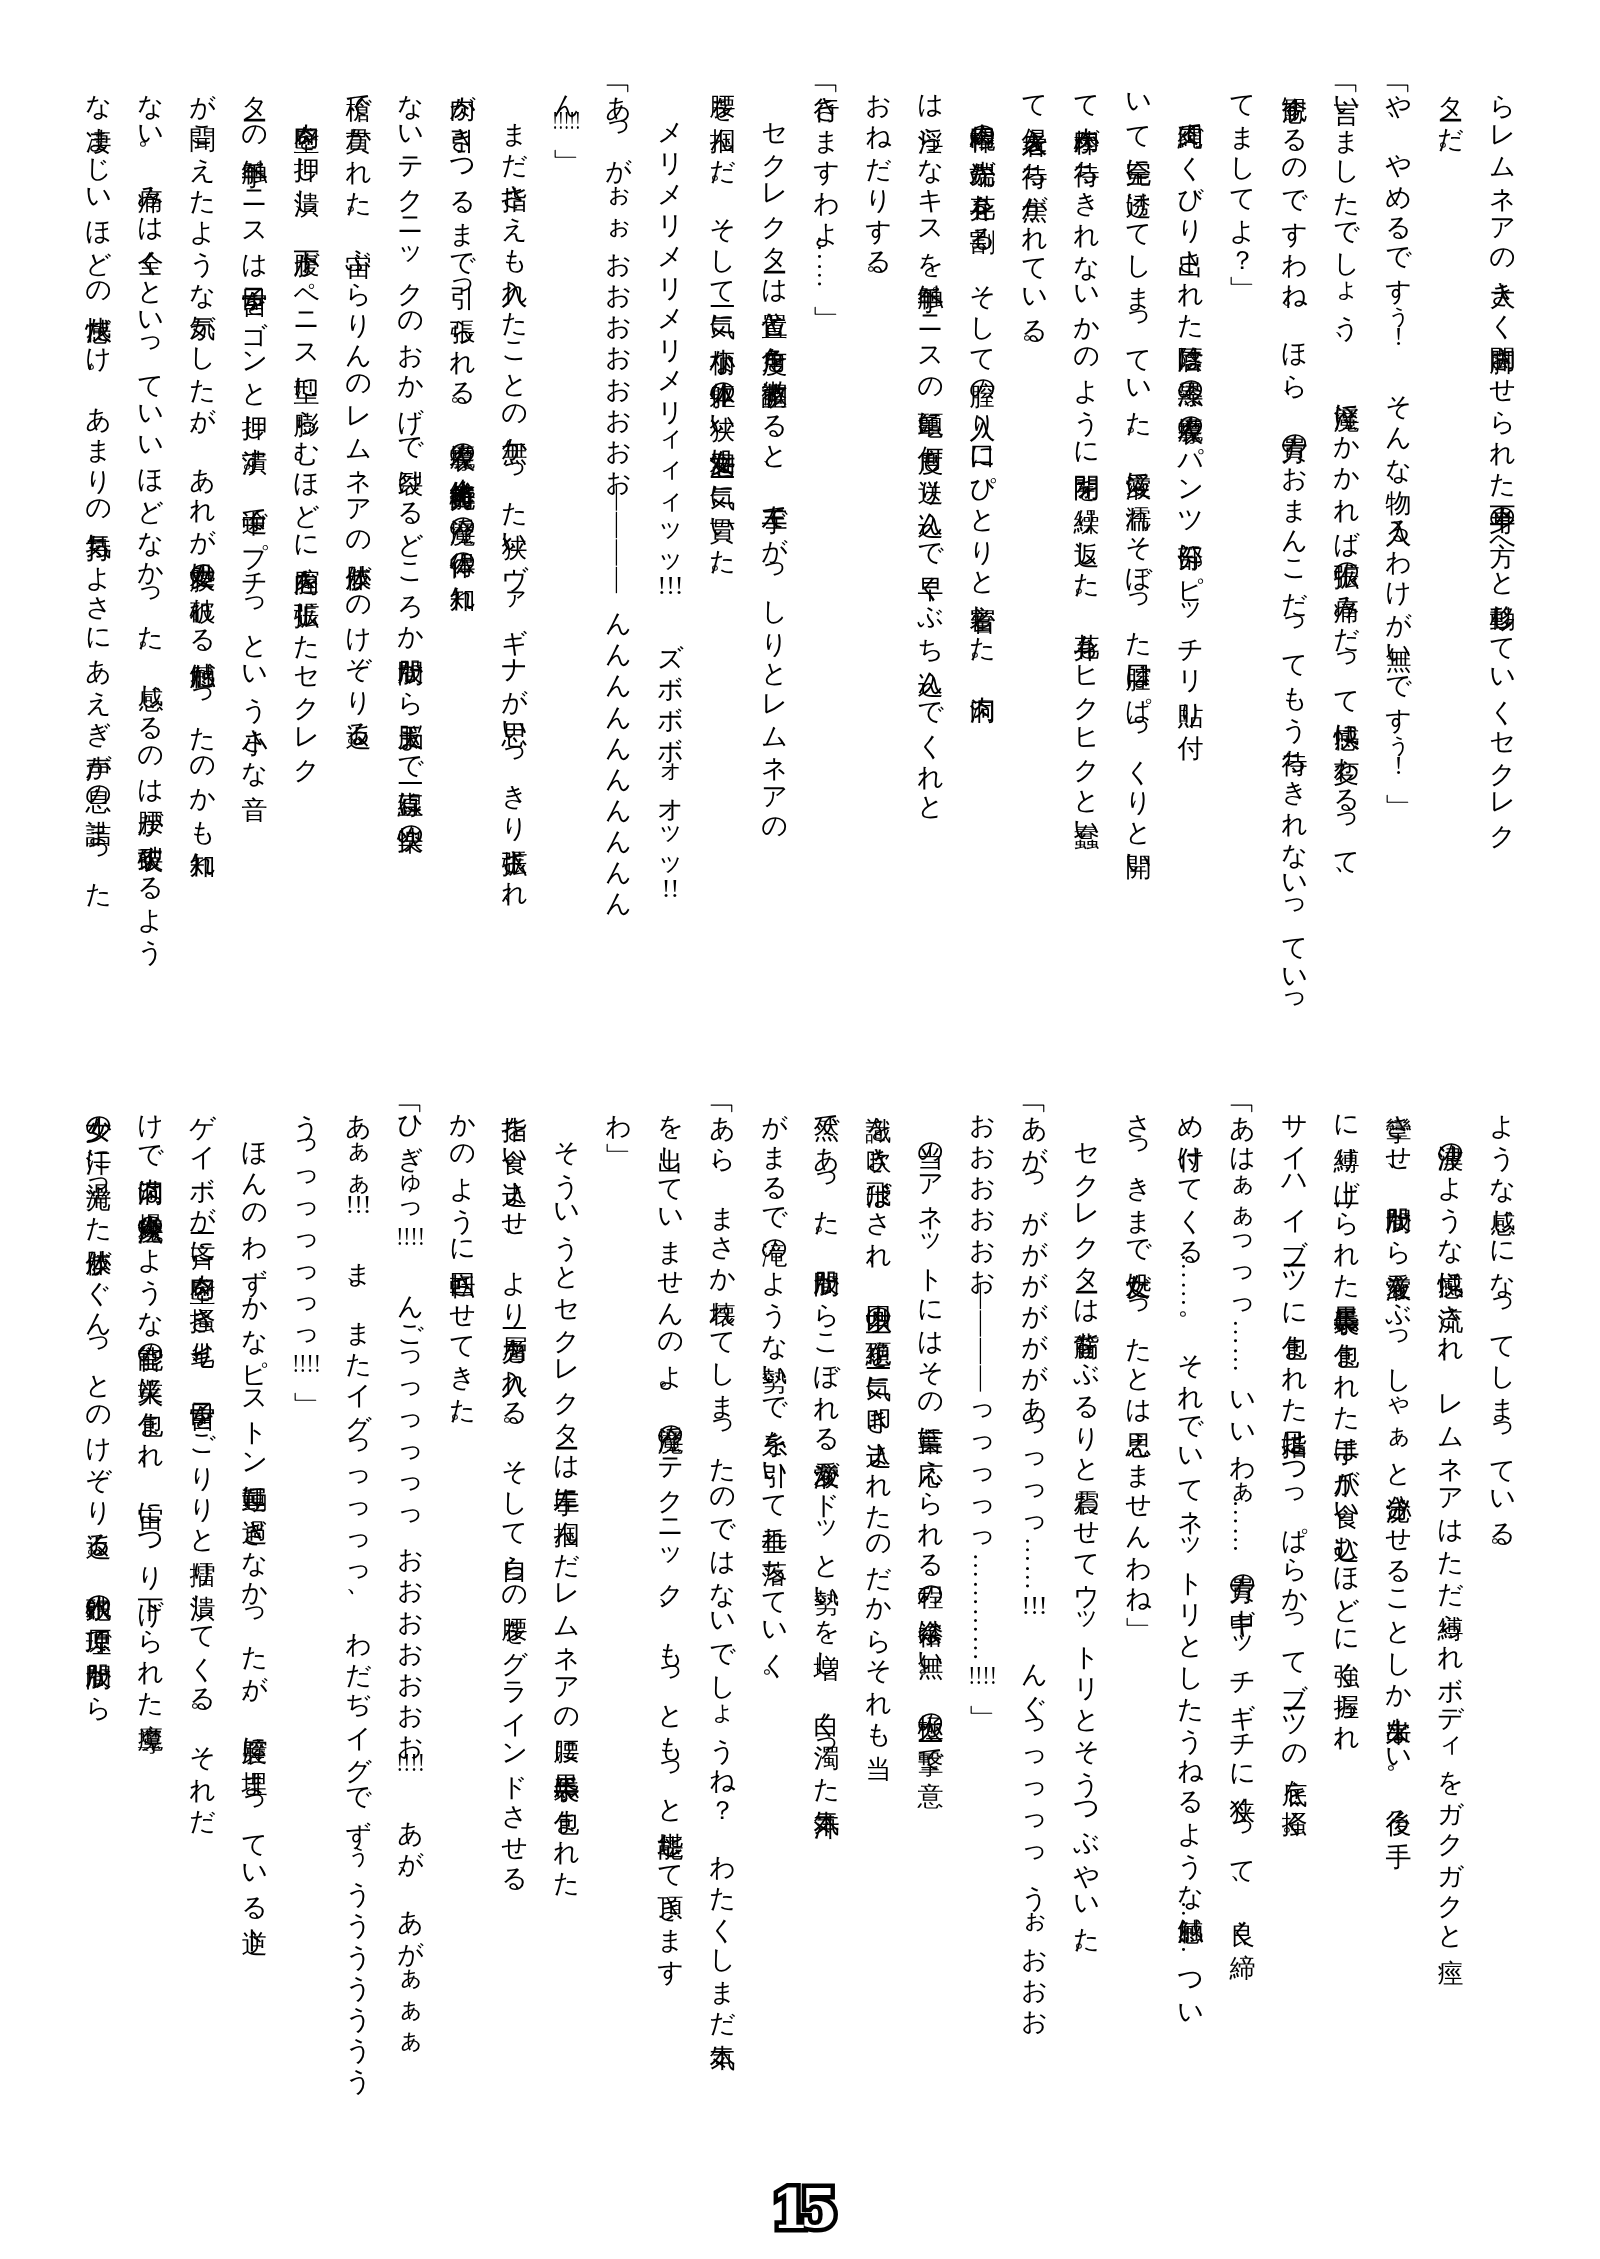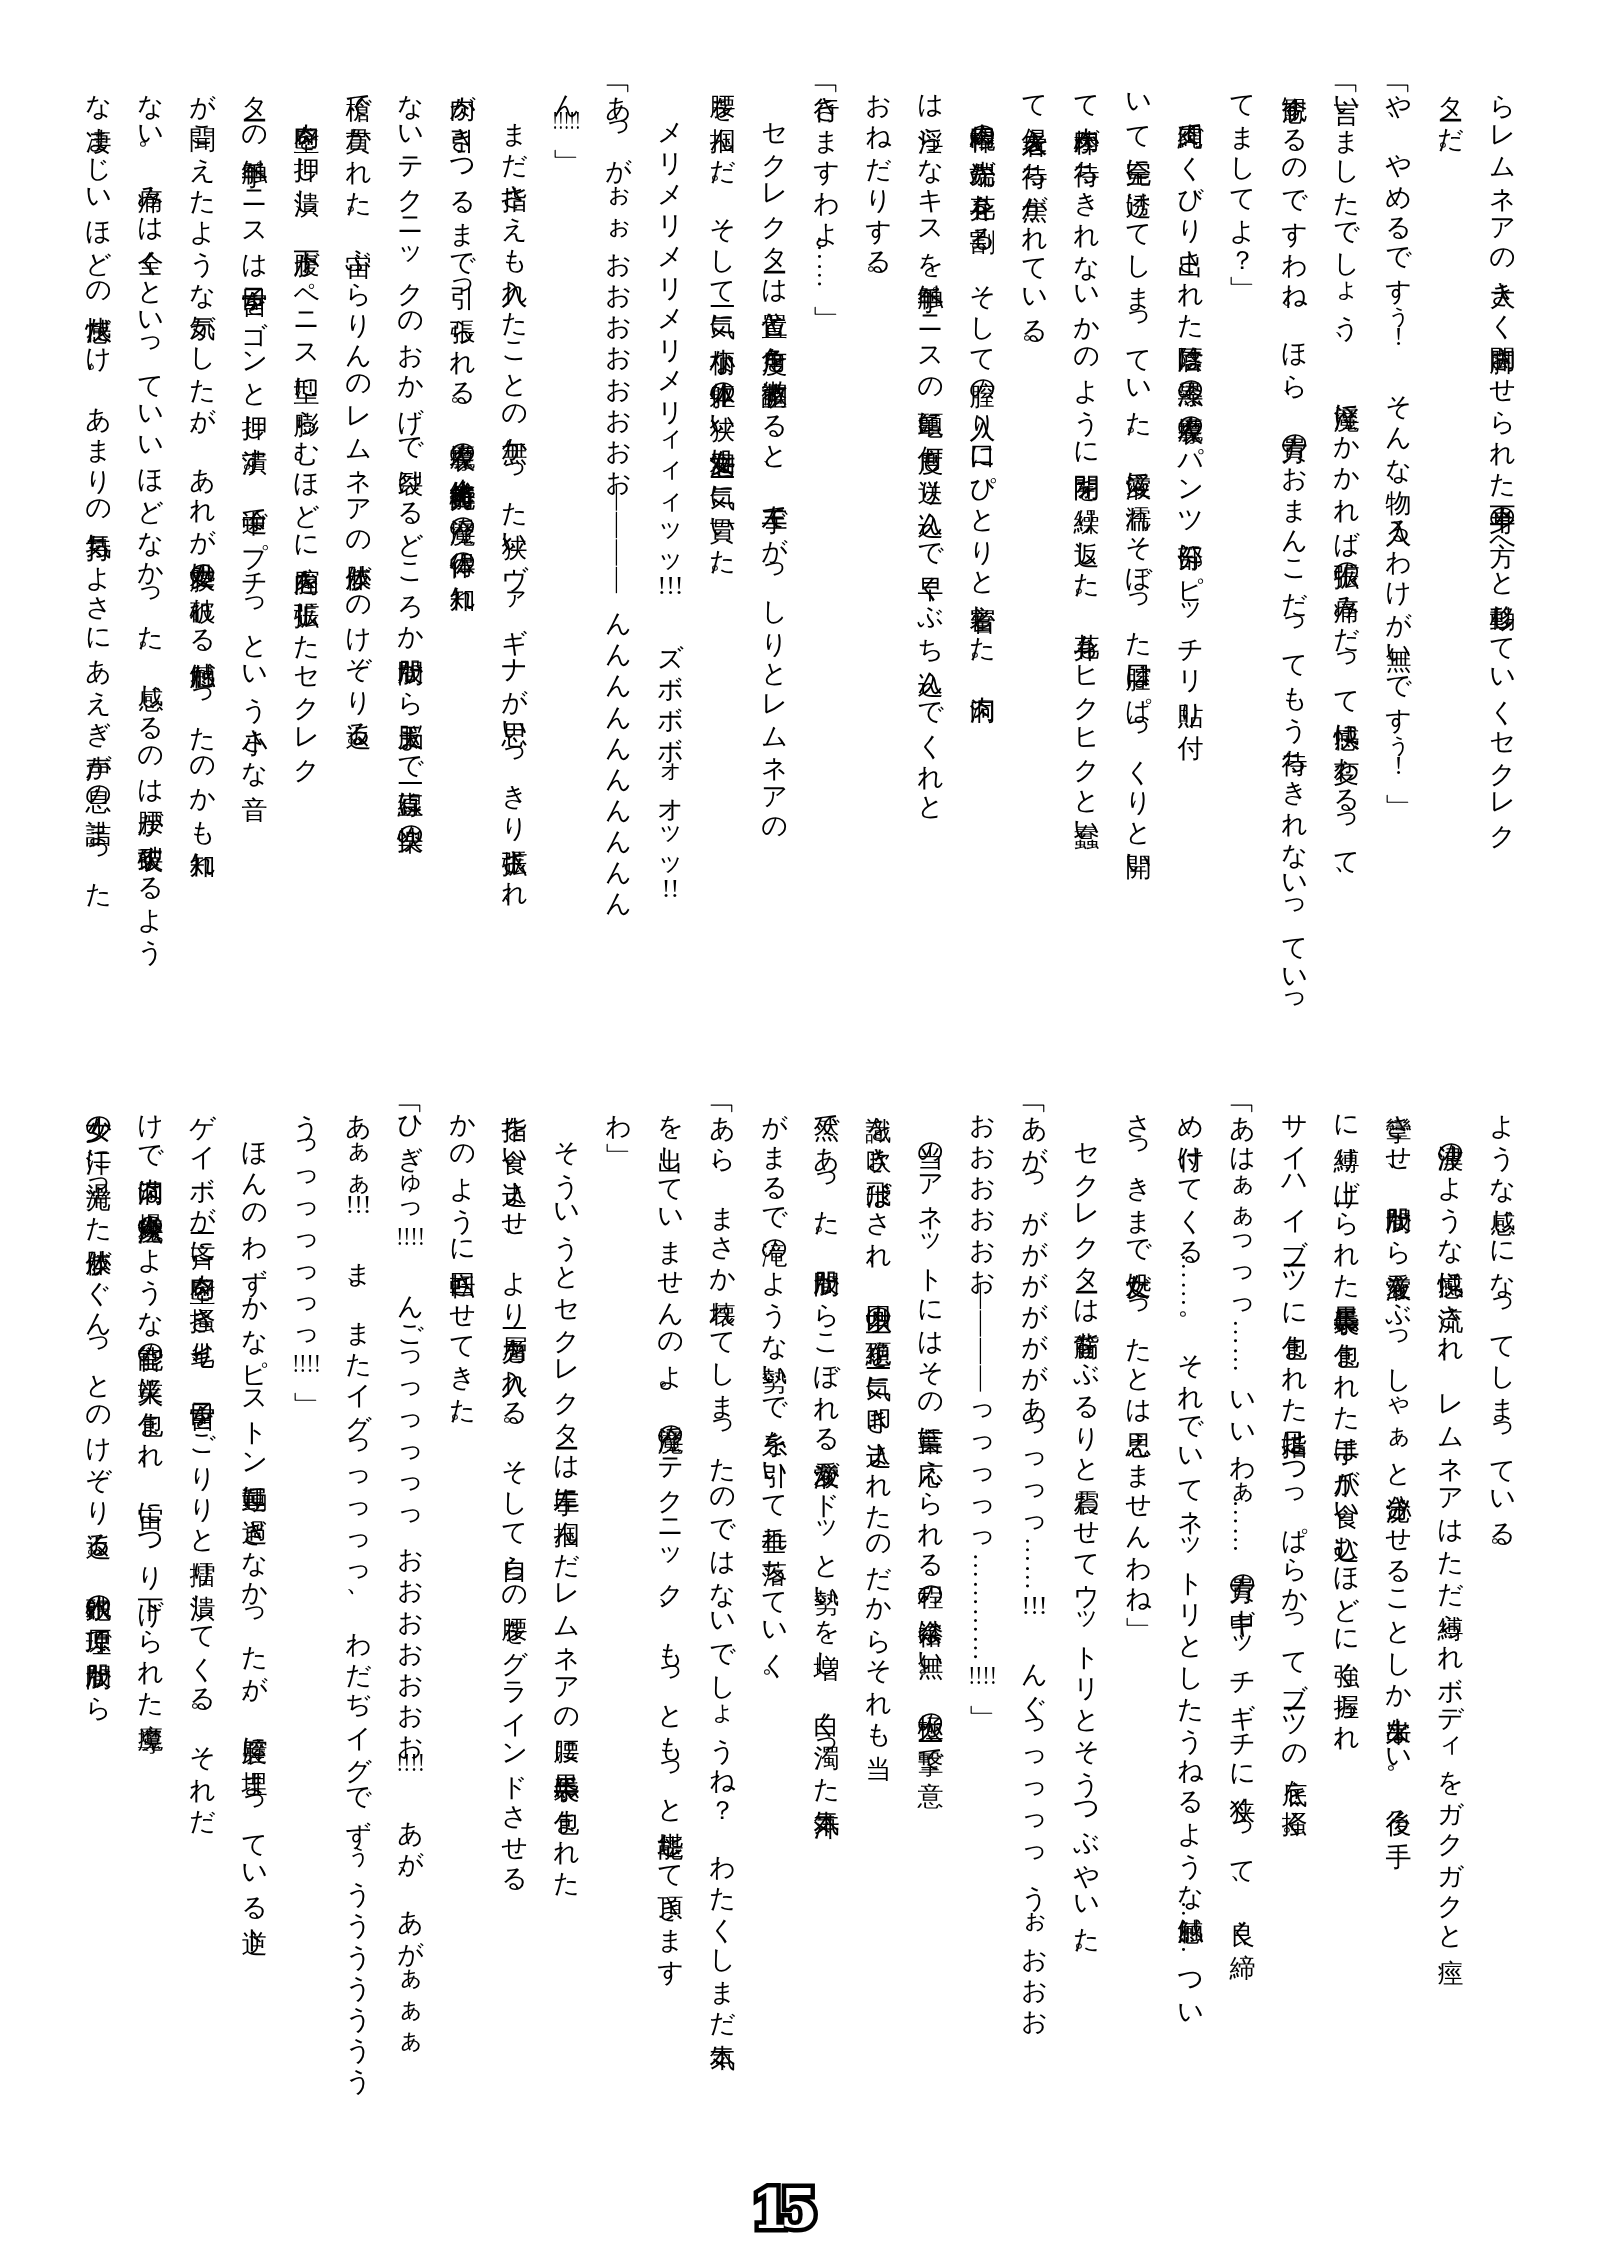--- a/index.html
+++ b/index.html
@@ -35,21 +35,21 @@
     top: 1096px;
     height: 1002px;
   }
   .tcy {
     text-combine-upright: all;
     -webkit-text-combine: horizontal;
     letter-spacing: 0;
   }
   #page-number-wrap {
     position: absolute;
-    left: 710px;
+    left: 730px;
     top: 2172px;
     width: 140px;
     height: 72px;
   }
 </style>
 </head>
 <body>
 
 <div id="top-block" class="vtext">らレムネアの大きく開脚させられた下半身の方へと移動していくセクレク
 ターだ。

